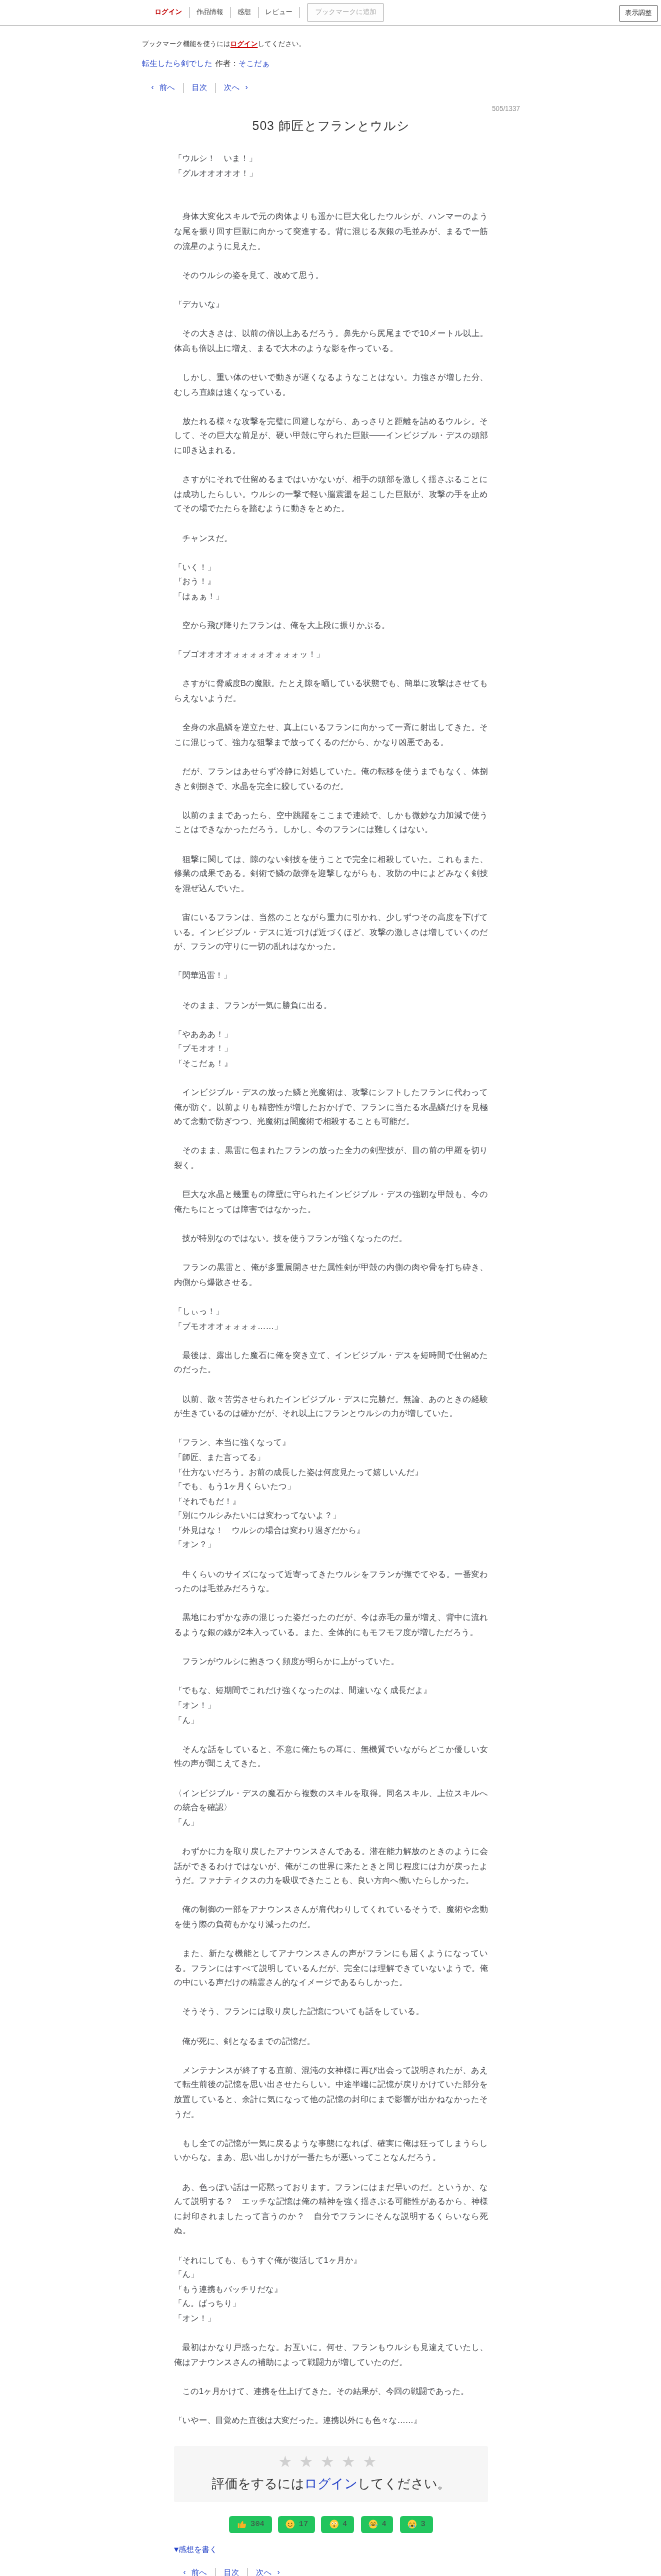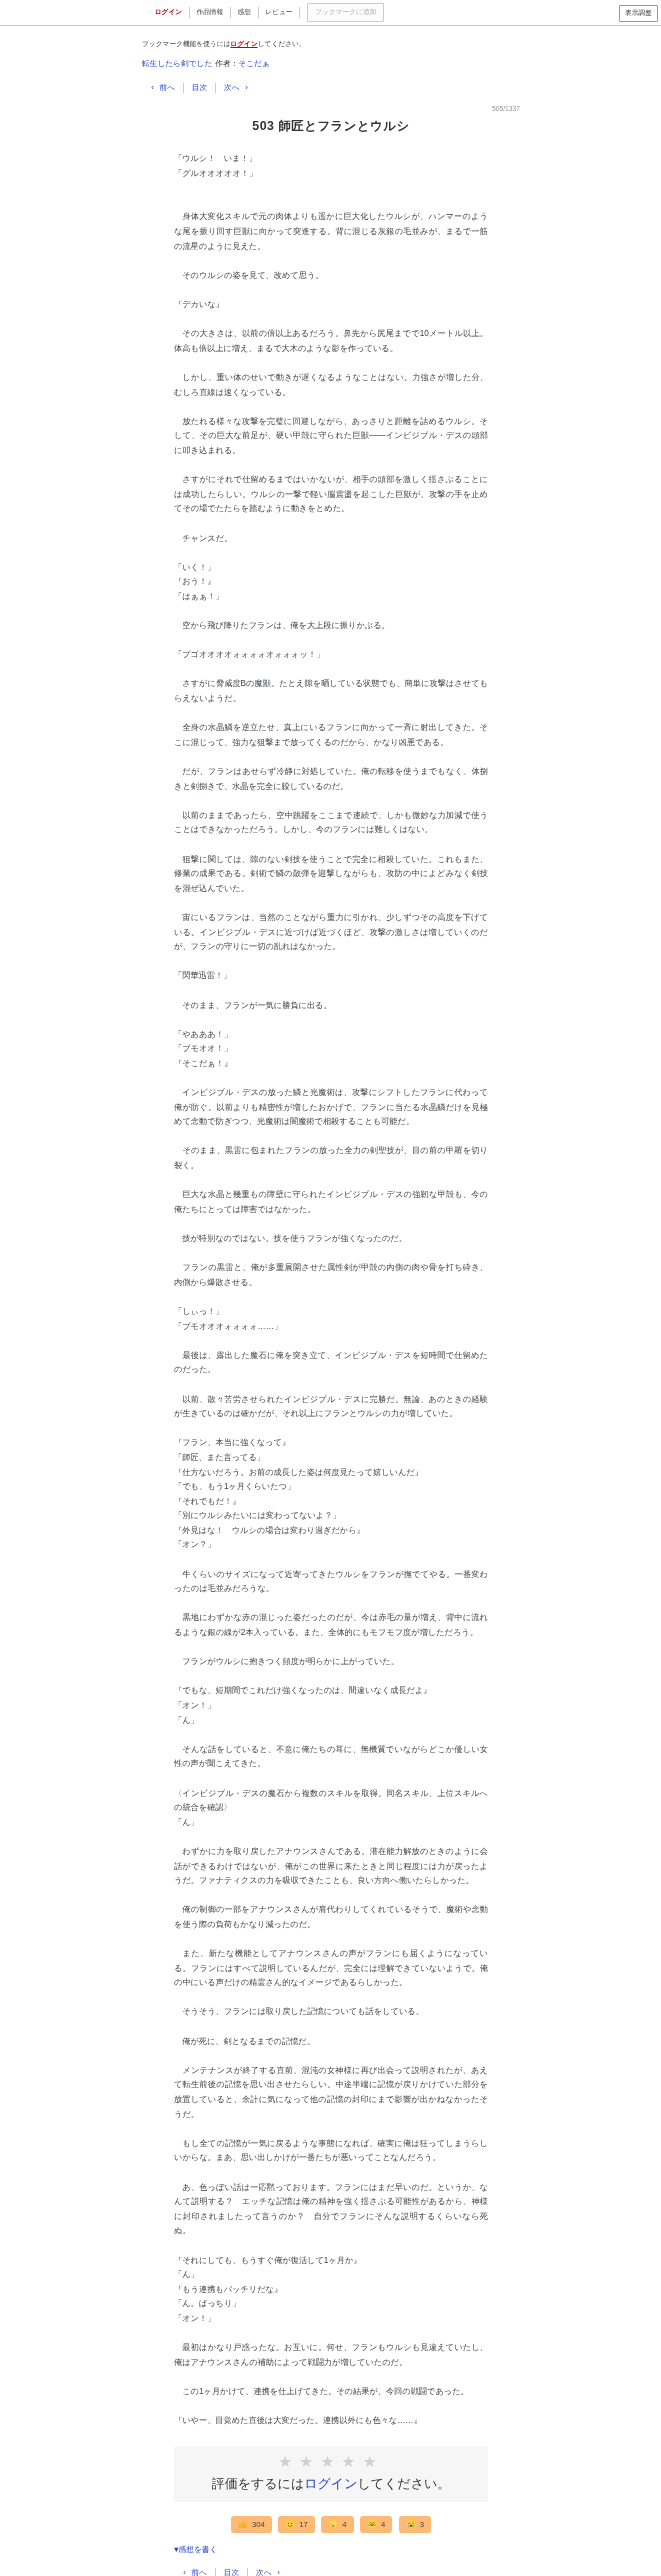--- a/index.html
+++ b/index.html
@@ -24,31 +24,31 @@
   .login-note{font-size:6.7px;color:#333;margin:1px 0 9.3px 0;}
   .login-note .login-red{color:#cc0000;font-weight:bold;text-decoration:underline;}
   .worktitle-row{font-size:7.7px;margin:0 0 13.4px 0;}
   .worktitle-row .work-link{color:#2442c8;}
   .worktitle-row .author-label{color:#333;margin-left:3px;}
   .worktitle-row .author-link{color:#2442c8;}
   .pager{display:flex;justify-content:flex-start;align-items:center;margin:7.2px 0;}
   .pager a{color:#2442c8;font-size:7.7px;padding:1px 8.2px;}
   .pager .sep{width:0.5px;height:9.3px;background:#ccc;}
   .ep-position{text-align:right;font-size:6.7px;color:#949494;margin:11.3px 0 2.1px 0;}
-  .ep-title{text-align:center;font-size:12.4px;font-weight:bold;color:#333;margin:5.2px 0 17.5px 0;letter-spacing:0.5px;}
+  .ep-title{text-align:center;font-size:12.4px;font-weight:normal;color:#333;margin:5.2px 0 17.5px 0;letter-spacing:0.5px;}
   .novel-body{font-size:8.2px;line-height:1.78;color:#3f4146;white-space:pre-line;
     text-align:justify;margin-bottom:17.5px;}
   
   .rate-box{background:#f6f6f6;border-radius:1.5px;text-align:center;padding:8.2px 0 9.3px 0;margin:0 0 13.4px 0;}
   .stars{font-size:15.5px;color:#d0d0d0;letter-spacing:7.2px;line-height:1;margin-bottom:5.2px;}
   .rate-msg{font-size:13px;color:#333;}
   .rate-msg .blue{color:#2442c8;}
   .reactions{display:flex;justify-content:center;gap:6.2px;margin:0 0 11.3px 0;}
-  .reaction{display:flex;align-items:center;gap:3.6px;background:#fdba74;border-radius:3.1px;
-    padding:3.6px 7.2px;font-size:7.7px;color:#444;}
+  .reaction{display:flex;align-items:center;gap:3.6px;background:#22c55e;border-radius:3.1px;
+    padding:3.6px 7.2px;font-size:7.7px;color:#444;font-family:Liberation Mono, monospace;}
   .reaction svg{width:10.3px;height:10.3px;display:block;}
   .write-link{text-align:left;margin:0 0 12.4px 0;font-size:7.7px;}
   .write-link a{color:#2442c8;}
 </style>
 </head>
 <body>
 
 <div class="page">
 
   <div class="topbar">

